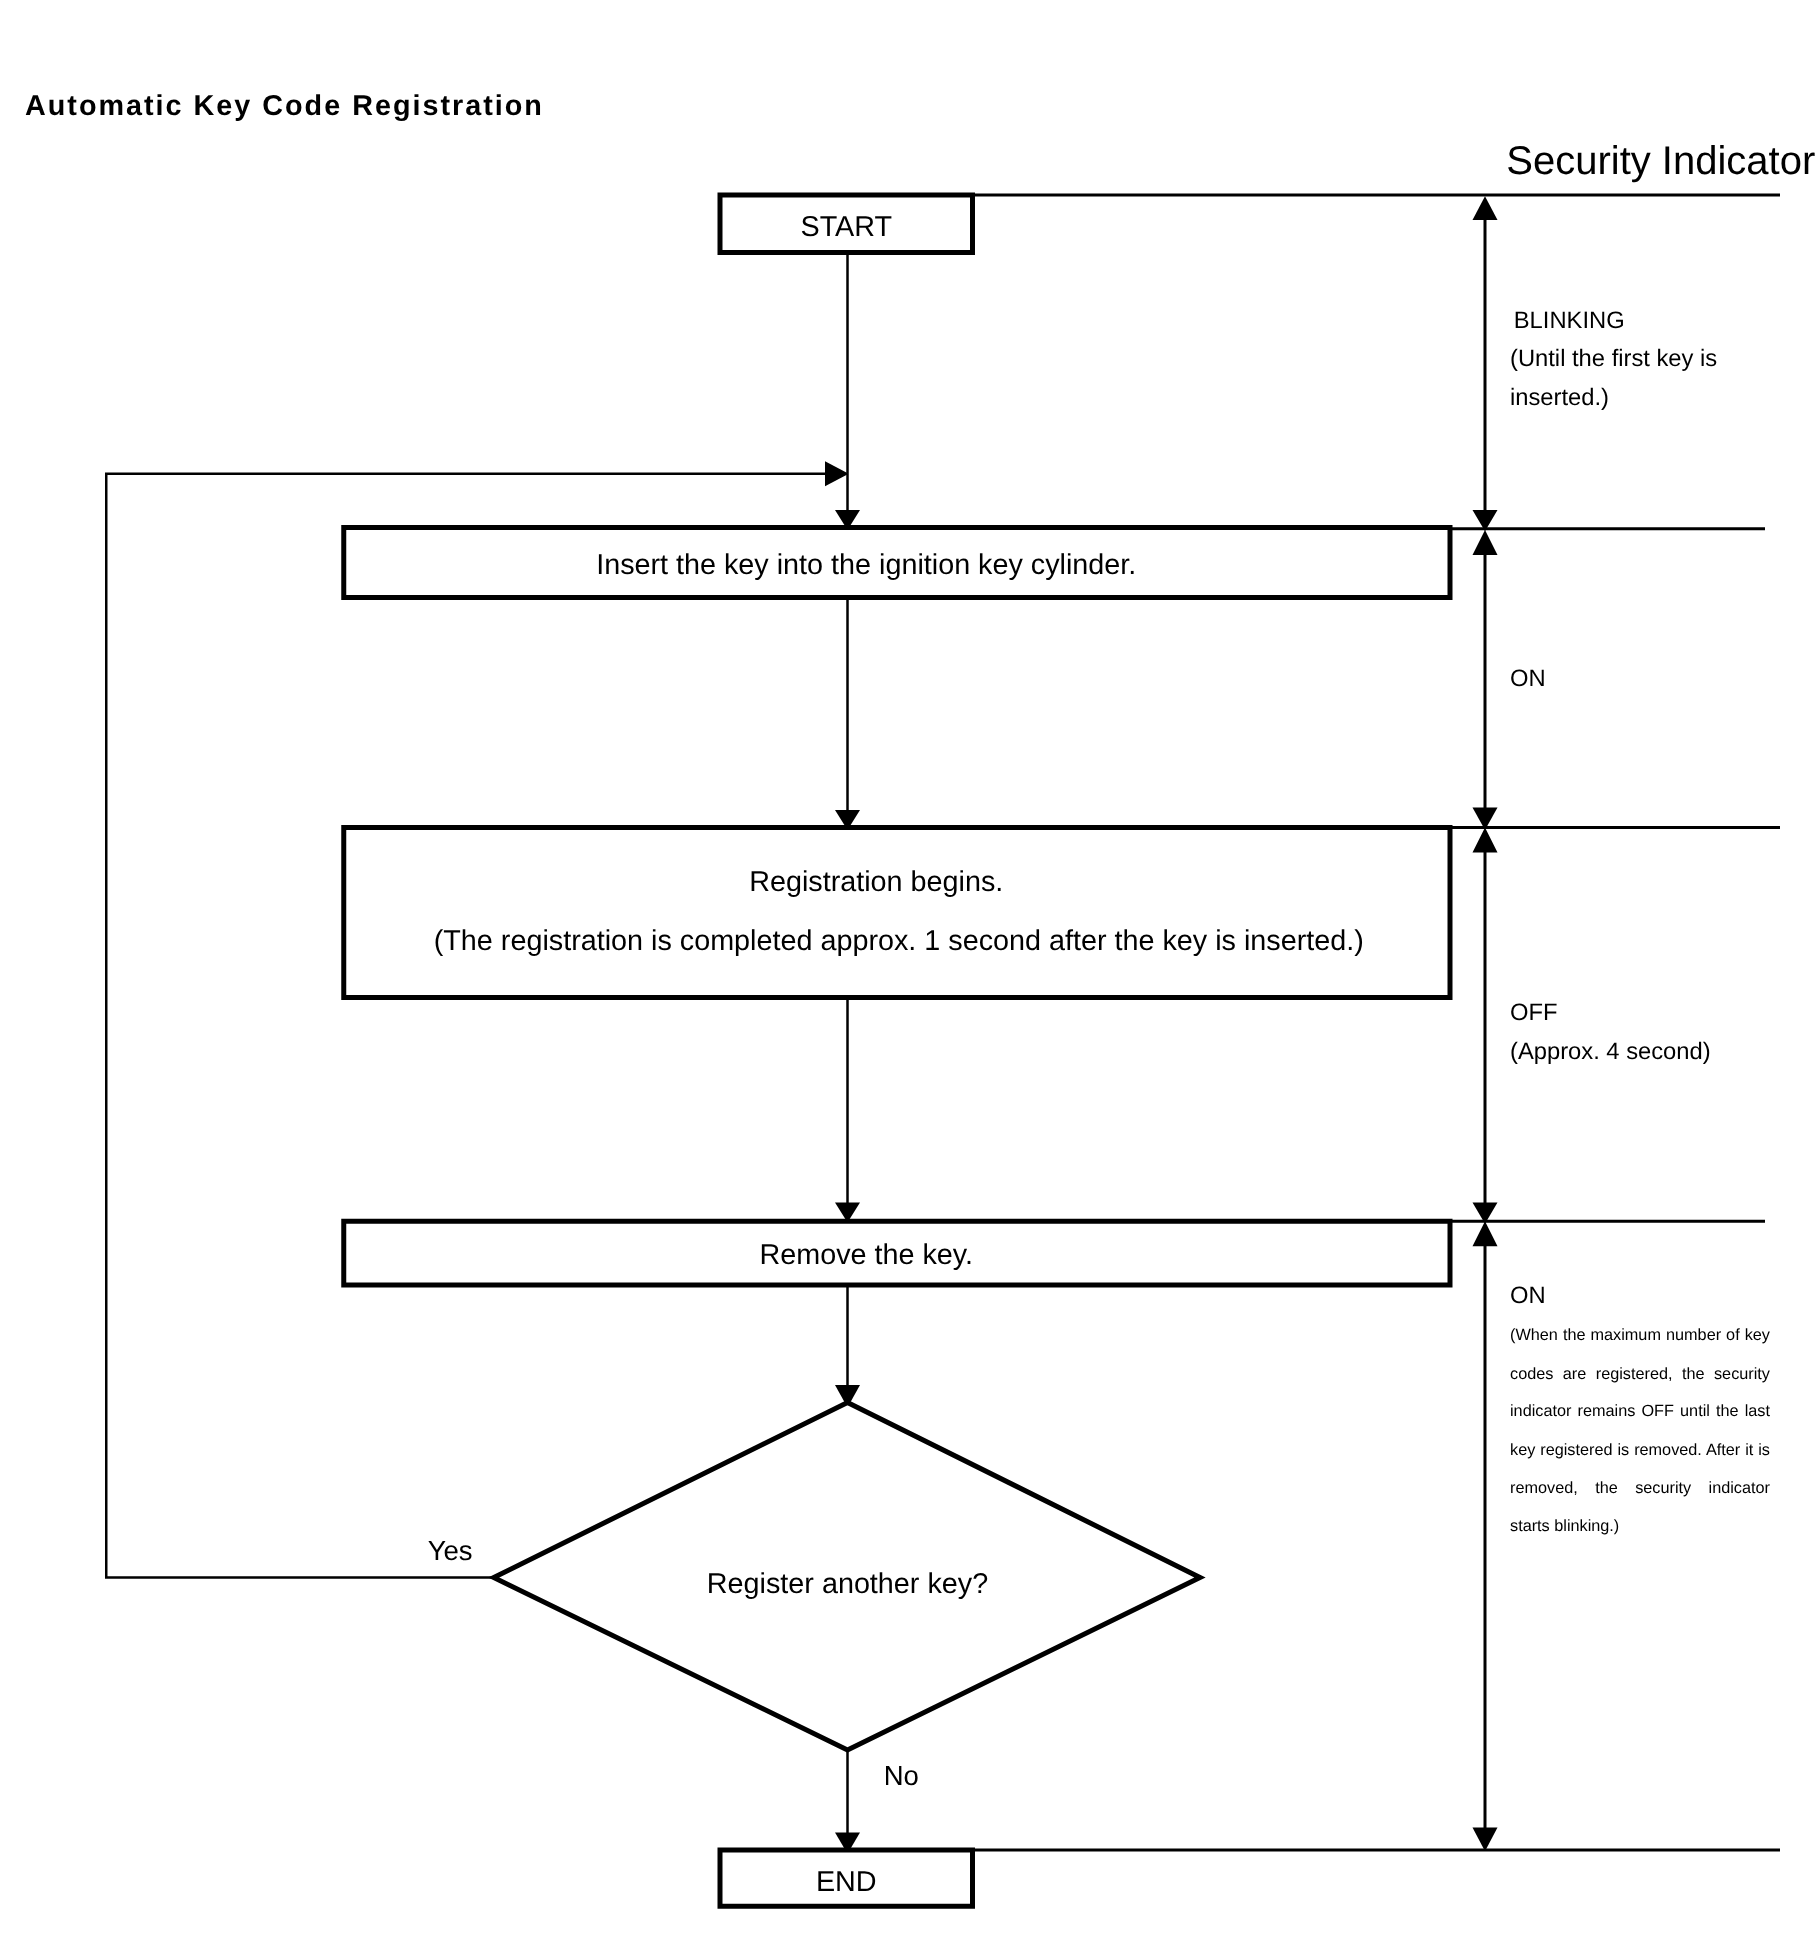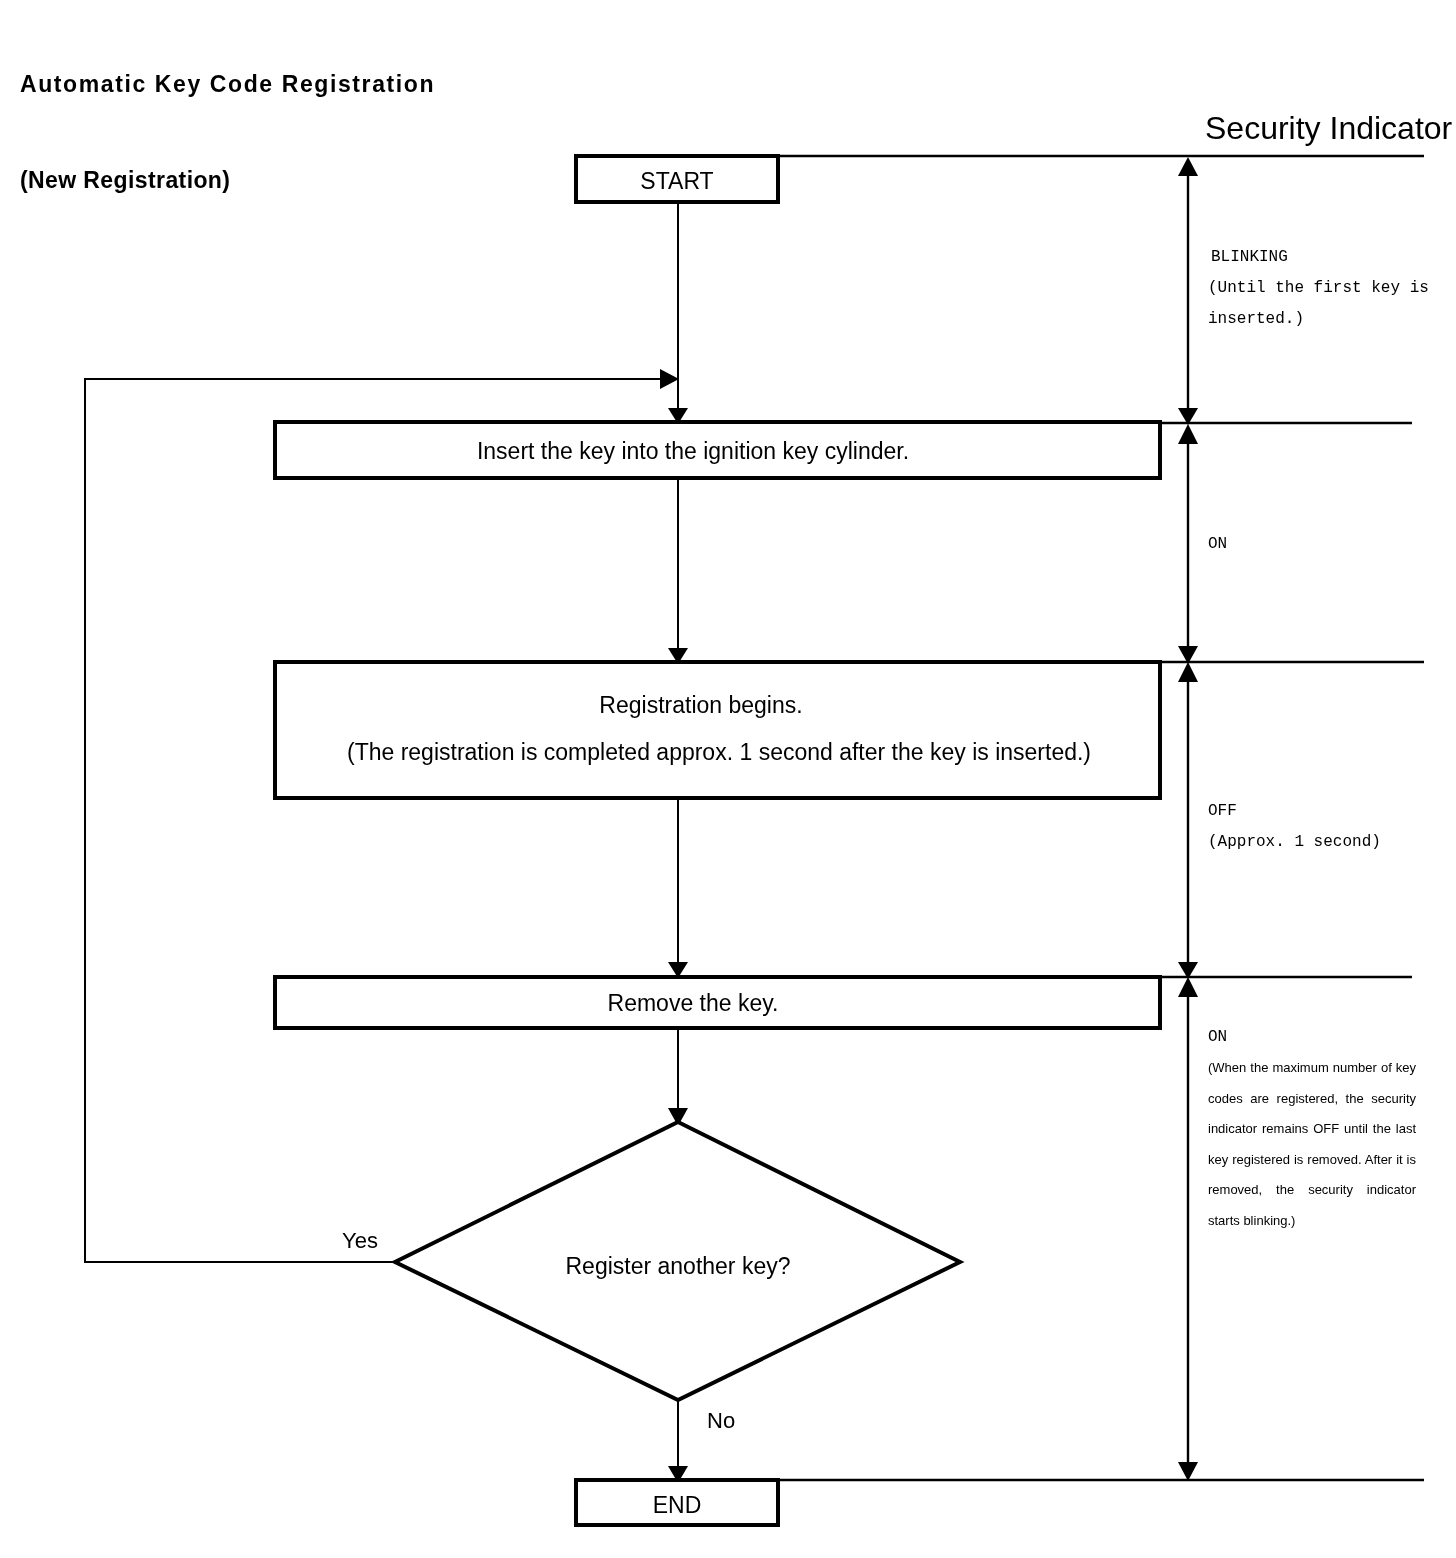--- a/index.html
+++ b/index.html
@@ -53,38 +53,36 @@
   .side-para {
     position: absolute;
     font-size: 13px;
     line-height: 30.5px;
     text-align: justify;
     text-justify: inter-word;
     white-space: pre-wrap;
   }
   .side-simple {
     position: absolute;
-    font-size: 16px;
+    font-size: 19px;
     line-height: 30.5px;
     white-space: pre-wrap;
-    font-family: Liberation Mono, monospace;
   }
   .side-title {
     position: absolute;
     font-size: 32px;
   }
 </style>
 </head>
 <body>
 
 <div id="stage">
 
   <div class="title-block">
     <div class="title-line1">Automatic Key Code Registration</div>
-    <div class="title-line2">(New Registration)</div>
   </div>
 
   <svg id="chart" viewBox="0 0 1456 1558">
 
     <line x1="678" y1="202" x2="678" y2="379" class="shape-stroke lw-thin"></line>
     <line x1="678" y1="379" x2="678" y2="412" class="shape-stroke lw-thin"></line>
     <polygon points="668,408 688,408 678,424" fill="#000"></polygon>
 
     <line x1="678" y1="478" x2="678" y2="652" class="shape-stroke lw-thin"></line>
     <polygon points="668,648 688,648 678,664" fill="#000"></polygon>
@@ -154,18 +152,18 @@
 
   <div class="side-title" style="left:1205px; top:110px;">Security Indicator</div>
 
   <div class="side-simple" style="left:1211px; top:242px; width:230px;">BLINKING</div>
   <div class="side-simple" style="left:1208px; top:273px; width:244px;">(Until the first key is
 inserted.)</div>
 
   <div class="side-simple" style="left:1208px; top:529px; width:230px;">ON</div>
 
   <div class="side-simple" style="left:1208px; top:796px; width:230px;">OFF</div>
-  <div class="side-simple" style="left:1208px; top:827px; width:244px;">(Approx. 1 second)</div>
+  <div class="side-simple" style="left:1208px; top:827px; width:244px;">(Approx. 4 second)</div>
 
   <div class="side-simple" style="left:1208px; top:1022px; width:230px;">ON</div>
   <div class="side-para" style="left:1208px; top:1053px; width:208px;">(When the maximum number of key codes are registered, the security indicator remains OFF until the last key registered is removed. After it is removed, the security indicator starts blinking.)</div>
 
 </div>
 
 </body></html>

